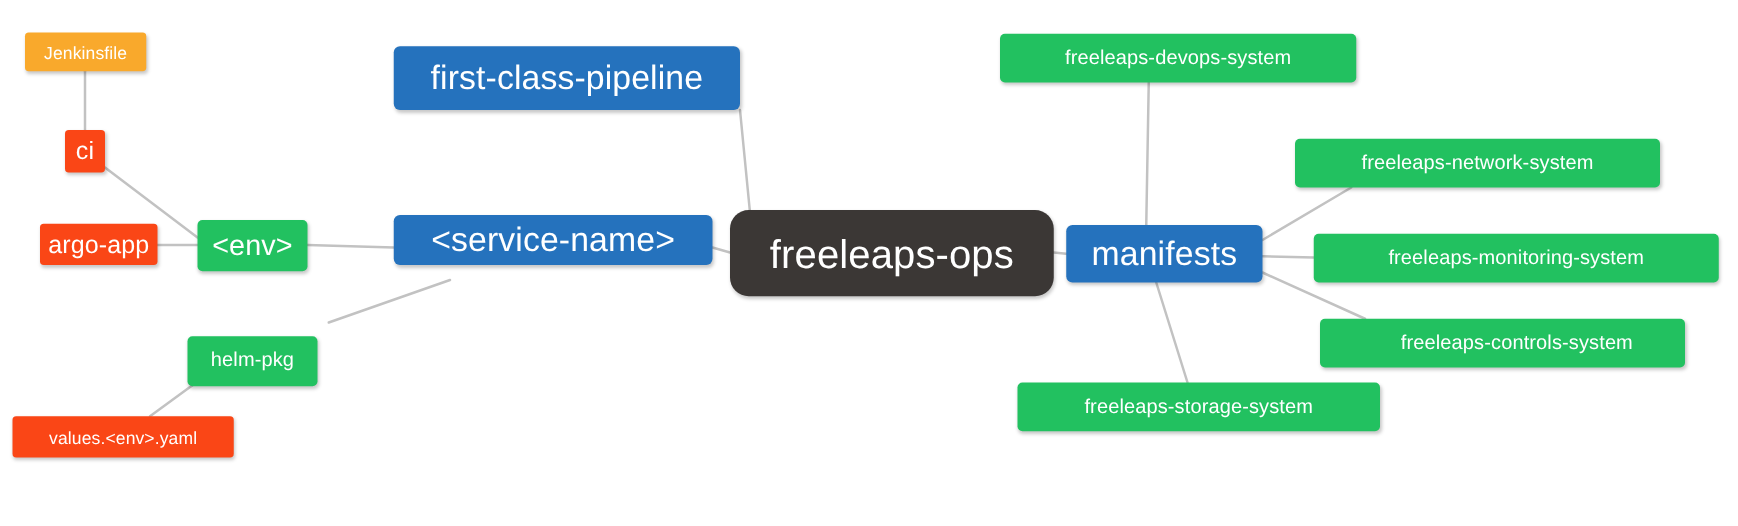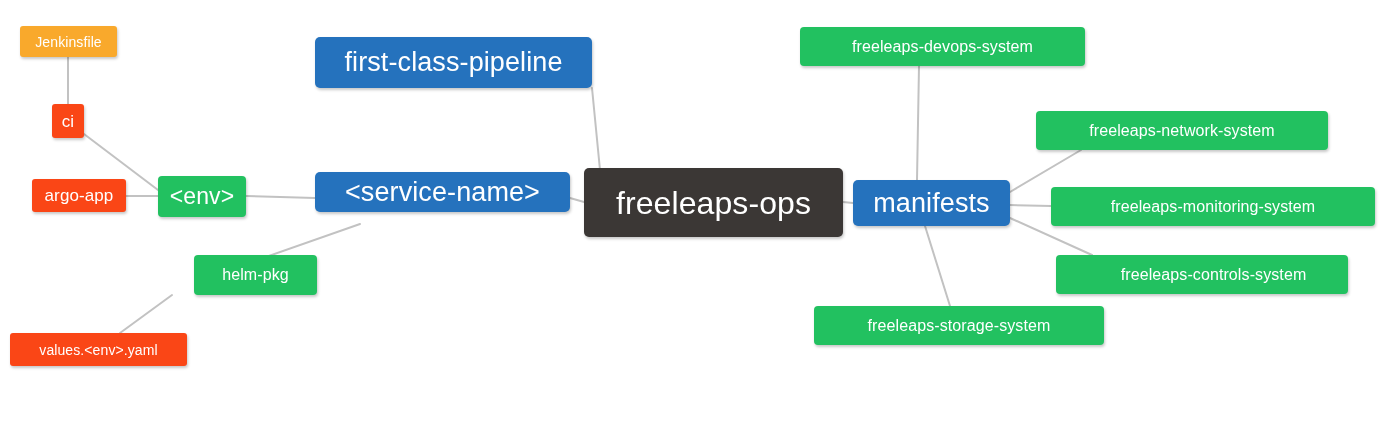--- a/index.html
+++ b/index.html
@@ -41,37 +41,37 @@
     letter-spacing: 0.1px;
     box-shadow: 1px 2px 3px rgba(0,0,0,0.22);
     z-index: 2;
     cursor: pointer;
     user-select: none;
   }
   
   .tier-root {
     font-size: 32px;
     font-weight: 400;
-    border-radius: 5px;
+    border-radius: 15px;
   }
   .tier-major {
     font-size: 27px;
     font-weight: 400;
     border-radius: 5px;
   }
   .tier-mid {
     font-size: 23px;
     font-weight: 400;
   }
   .tier-leaf {
     font-size: 16px;
     font-weight: 400;
   }
   .tier-small {
-    font-size: 17px;
+    font-size: 20px;
     font-weight: 400;
     border-radius: 3px;
   }
   .tier-tiny {
     font-size: 14px;
     font-weight: 400;
     border-radius: 3px;
   }
 </style>
 </head>
@@ -93,21 +93,21 @@
       <line x1="1010" y1="205" x2="1051" y2="206" stroke="#c2c2c2" stroke-width="2" stroke-linecap="round"></line>
       <line x1="1010" y1="218" x2="1092" y2="255" stroke="#c2c2c2" stroke-width="2" stroke-linecap="round"></line>
       <line x1="925" y1="226" x2="950" y2="306" stroke="#c2c2c2" stroke-width="2" stroke-linecap="round"></line>
     </svg>
   <div id="node-layer">
       <div class="node tier-root" style="left: 584px; top: 168px; width: 259px; height: 69px; background: rgb(59, 55, 53);">freeleaps-ops</div>
       <div class="node tier-major" style="left: 315px; top: 172px; width: 255px; height: 40px; background: rgb(37, 114, 189);">&lt;service-name&gt;</div>
       <div class="node tier-major" style="left: 315px; top: 37px; width: 277px; height: 51px; background: rgb(37, 114, 189);">first-class-pipeline</div>
       <div class="node tier-major" style="left: 853px; top: 180px; width: 157px; height: 46px; background: rgb(37, 114, 189);">manifests</div>
       <div class="node tier-mid" style="left: 158px; top: 176px; width: 88px; height: 41px; background: rgb(34, 193, 96);">&lt;env&gt;</div>
-      <div class="node tier-leaf" style="left: 150px; top: 255px; width: 123px; height: 40px; background: rgb(34, 193, 96); margin-left: 44px;">helm-pkg</div>
+      <div class="node tier-leaf" style="left: 150px; top: 269px; width: 104px; height: 40px; background: rgb(34, 193, 96);">helm-pkg</div>
       <div class="node tier-small" style="left: 52px; top: 104px; width: 32px; height: 34px; background: rgb(250, 70, 22);">ci</div>
       <div class="node tier-small" style="left: 32px; top: 179px; width: 94px; height: 33px; background: rgb(250, 70, 22);">argo-app</div>
       <div class="node tier-tiny" style="left: 20px; top: 26px; width: 97px; height: 31px; background: rgb(249, 169, 44);">Jenkinsfile</div>
       <div class="node tier-tiny" style="left: 10px; top: 333px; width: 177px; height: 33px; background: rgb(250, 70, 22);">values.&lt;env&gt;.yaml</div>
       <div class="node tier-leaf" style="left: 800px; top: 27px; width: 285px; height: 39px; background: rgb(34, 193, 96);">freeleaps-devops-system</div>
       <div class="node tier-leaf" style="left: 1036px; top: 111px; width: 292px; height: 39px; background: rgb(34, 193, 96);">freeleaps-network-system</div>
       <div class="node tier-leaf" style="left: 1051px; top: 187px; width: 324px; height: 39px; background: rgb(34, 193, 96);">freeleaps-monitoring-system</div>
       <div class="node tier-leaf" style="left: 1056px; top: 255px; width: 292px; height: 39px; background: rgb(34, 193, 96); padding-left: 23px;">freeleaps-controls-system</div>
       <div class="node tier-leaf" style="left: 814px; top: 306px; width: 290px; height: 39px; background: rgb(34, 193, 96);">freeleaps-storage-system</div>
     </div>

